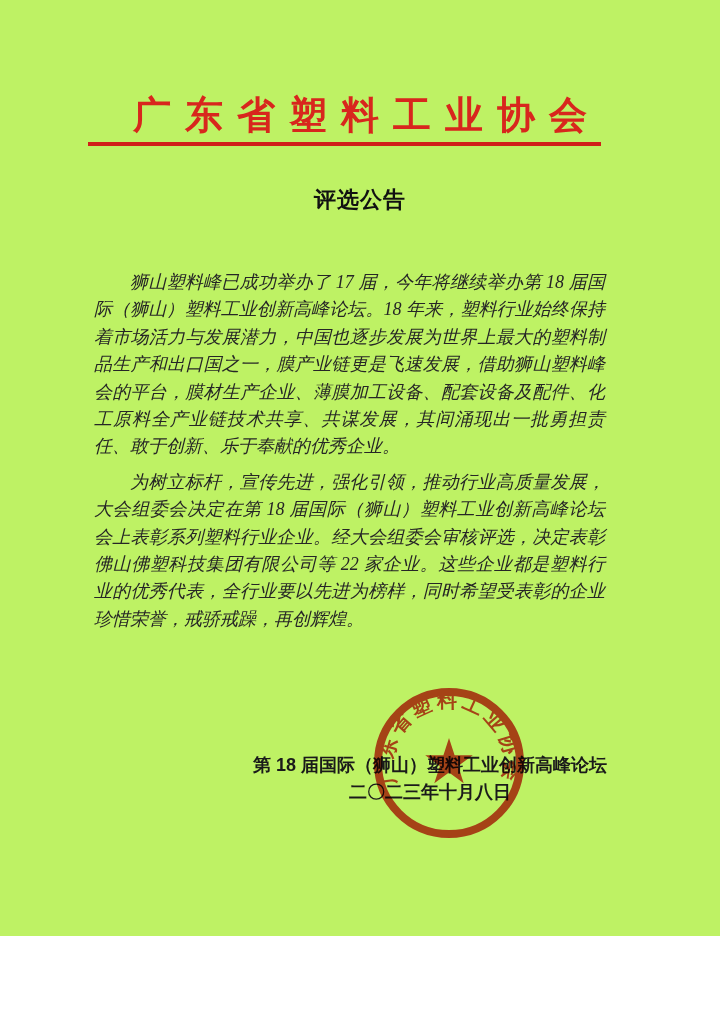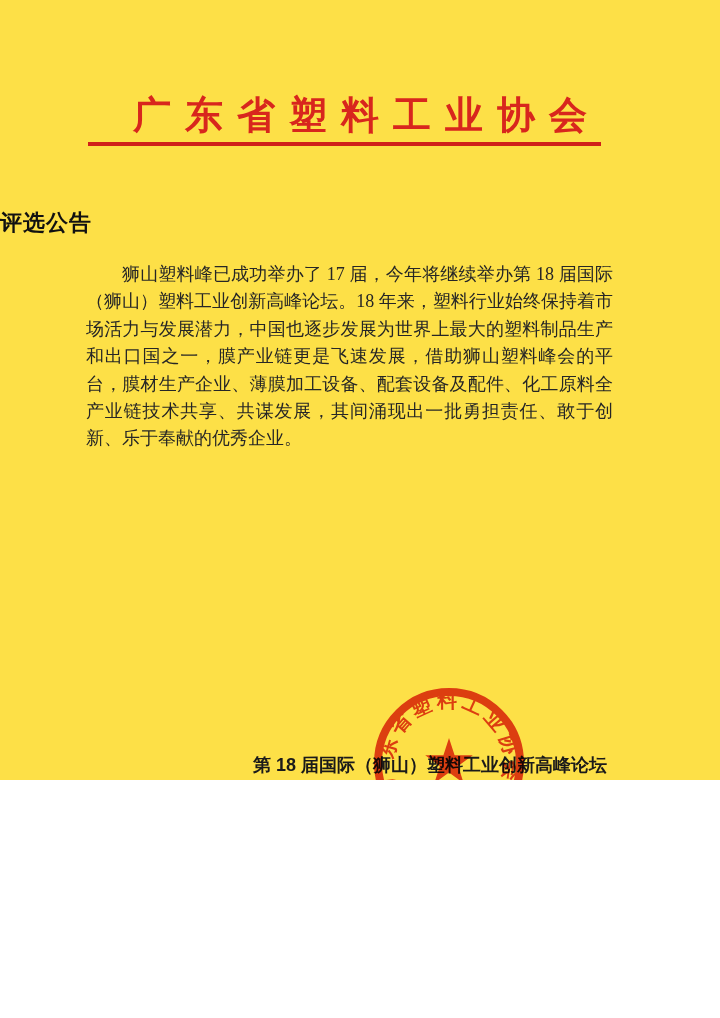--- a/index.html
+++ b/index.html
@@ -1,20 +1,20 @@
 <!DOCTYPE html>
 <html><head>
 <meta charset="utf-8">
 <style>
   html,body { margin:0; padding:0; background:#ffffff; }
   .page {
     position: relative;
     width: 720px;
-    height: 780px;
-    background: #fde047;
+    height: 936px;
+    background: #bef264;
     overflow: hidden;
     font-family: "Liberation Serif", "DejaVu Serif", serif;
   }
 
   
   .org-title {
     position: absolute;
     top: 90px;
     left: 0;
     width: 720px;
@@ -35,43 +35,44 @@
     height: 4px;
     background: #d02019;
   }
 
   
   .doc-title {
     position: absolute;
     top: 185px;
     left: 0;
     width: 720px;
+    text-align: center;
     font-family: "Liberation Sans", "DejaVu Sans", sans-serif;
     font-size: 22px;
     font-weight: bold;
     color: #111111;
     letter-spacing: 1px;
-    margin-top: 23px;
   }
 
   
   .body-text {
     position: absolute;
     top: 261px;
     left: 86px;
     width: 527px;
     font-size: 18px;
     line-height: 27.4px;
     color: #262626;
     text-align: justify;
   }
   .body-text p {
-    margin: 0;
+    margin: 8px;
     text-indent: 2em;
     text-justify: inter-ideograph;
+    font-style: italic;
   }
 
   
   .signature {
     position: absolute;
     top: 752px;
     left: 225px;
     width: 410px;
     text-align: center;
     font-family: "Liberation Sans", "DejaVu Sans", sans-serif;
@@ -107,20 +108,21 @@
 <div class="page">
 
   <div class="org-title">广东省塑料工业协会</div>
 
   <div class="title-underline"></div>
 
   <div class="doc-title">评选公告</div>
 
   <div class="body-text">
     <p>狮山塑料峰已成功举办了 17 届，今年将继续举办第 18 届国际（狮山）塑料工业创新高峰论坛。18 年来，塑料行业始终保持着市场活力与发展潜力，中国也逐步发展为世界上最大的塑料制品生产和出口国之一，膜产业链更是飞速发展，借助狮山塑料峰会的平台，膜材生产企业、薄膜加工设备、配套设备及配件、化工原料全产业链技术共享、共谋发展，其间涌现出一批勇担责任、敢于创新、乐于奉献的优秀企业。</p>
+    <p>为树立标杆，宣传先进，强化引领，推动行业高质量发展，大会组委会决定在第 18 届国际（狮山）塑料工业创新高峰论坛会上表彰系列塑料行业企业。经大会组委会审核评选，决定表彰佛山佛塑科技集团有限公司等 22 家企业。这些企业都是塑料行业的优秀代表，全行业要以先进为榜样，同时希望受表彰的企业珍惜荣誉，戒骄戒躁，再创辉煌。</p>
   </div>
 
   <div class="signature">
     <div class="sig-line">第 18 届国际（狮山）塑料工业创新高峰论坛</div>
     <div class="sig-line">二〇二三年十月八日</div>
   </div>
 
   <svg class="seal" viewBox="0 0 172 172" xmlns="http://www.w3.org/2000/svg">
     <circle cx="86" cy="86" r="71" fill="none" stroke="#dc3627" stroke-width="8"></circle>
     <polygon points="86,61 80.4,78.2 62.2,78.3 76.9,89 71.3,106.2 86,95.6 100.7,106.2 95.1,89 109.8,78.3 91.6,78.2" fill="#dc3627"></polygon>

